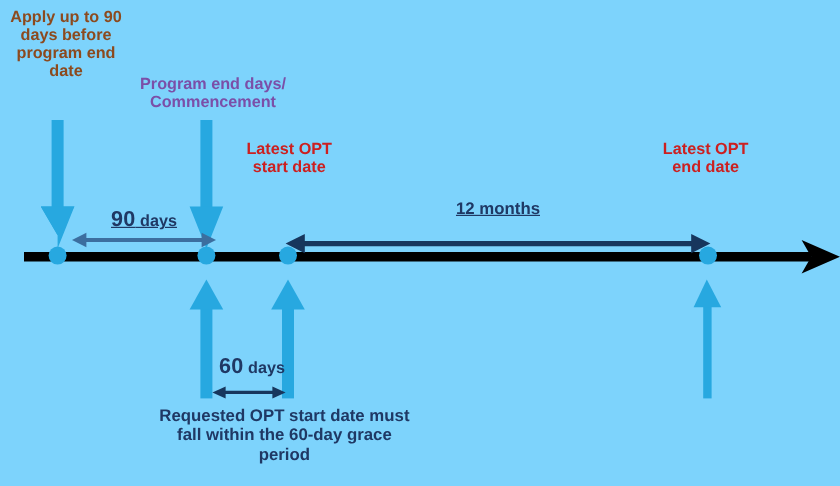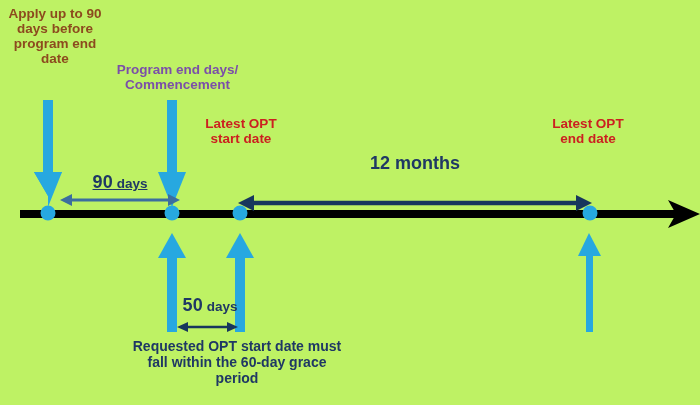--- a/index.html
+++ b/index.html
@@ -10,21 +10,21 @@
   body {
     width: 700px;
     height: 405px;
     overflow: hidden;
     font-family: "Liberation Sans", sans-serif;
   }
   #diagram {
     position: relative;
     width: 700px;
     height: 405px;
-    background: #bef264;
+    background: #7dd3fc;
   }
   #diagram svg.layer {
     position: absolute;
     left: 0;
     top: 0;
     width: 700px;
     height: 405px;
   }
   .lbl {
     position: absolute;
@@ -49,23 +49,24 @@
     left: 205px; top: 116px; width: 72px;
     font-size: 13.5px;
     color: #CC2020;
   }
   #label-latest-end {
     left: 552px; top: 116px; width: 72px;
     font-size: 13.5px;
     color: #CC2020;
   }
   #label-12-months {
-    left: 330px; top: 153px; width: 170px;
-    font-size: 18px;
+    left: 330px; top: 166px; width: 170px;
+    font-size: 14px;
     color: #1F3864;
+    text-decoration: underline;
   }
   #label-90-days {
     left: 75px; top: 172px; width: 90px;
     font-size: 14px;
     color: #1F3864;
     text-decoration: underline;
   }
   #label-60-days {
     left: 165px; top: 295px; width: 90px;
     font-size: 14px;
@@ -152,17 +153,17 @@
   <div class="lbl" id="label-program-end">Program end days/ Commencement</div>
 
   <div class="lbl" id="label-latest-start">Latest OPT start date</div>
 
   <div class="lbl" id="label-latest-end">Latest OPT end date</div>
 
   <div class="lbl" id="label-12-months">12 months</div>
 
   <div class="lbl" id="label-90-days"><span class="num">90</span><span class="unit"> days</span></div>
 
-  <div class="lbl" id="label-60-days"><span class="num">50</span><span class="unit"> days</span></div>
+  <div class="lbl" id="label-60-days"><span class="num">60</span><span class="unit"> days</span></div>
 
   <div class="lbl" id="label-grace">Requested OPT start date must fall within the 60-day grace period</div>
 
 </div>
 
 </body></html>

